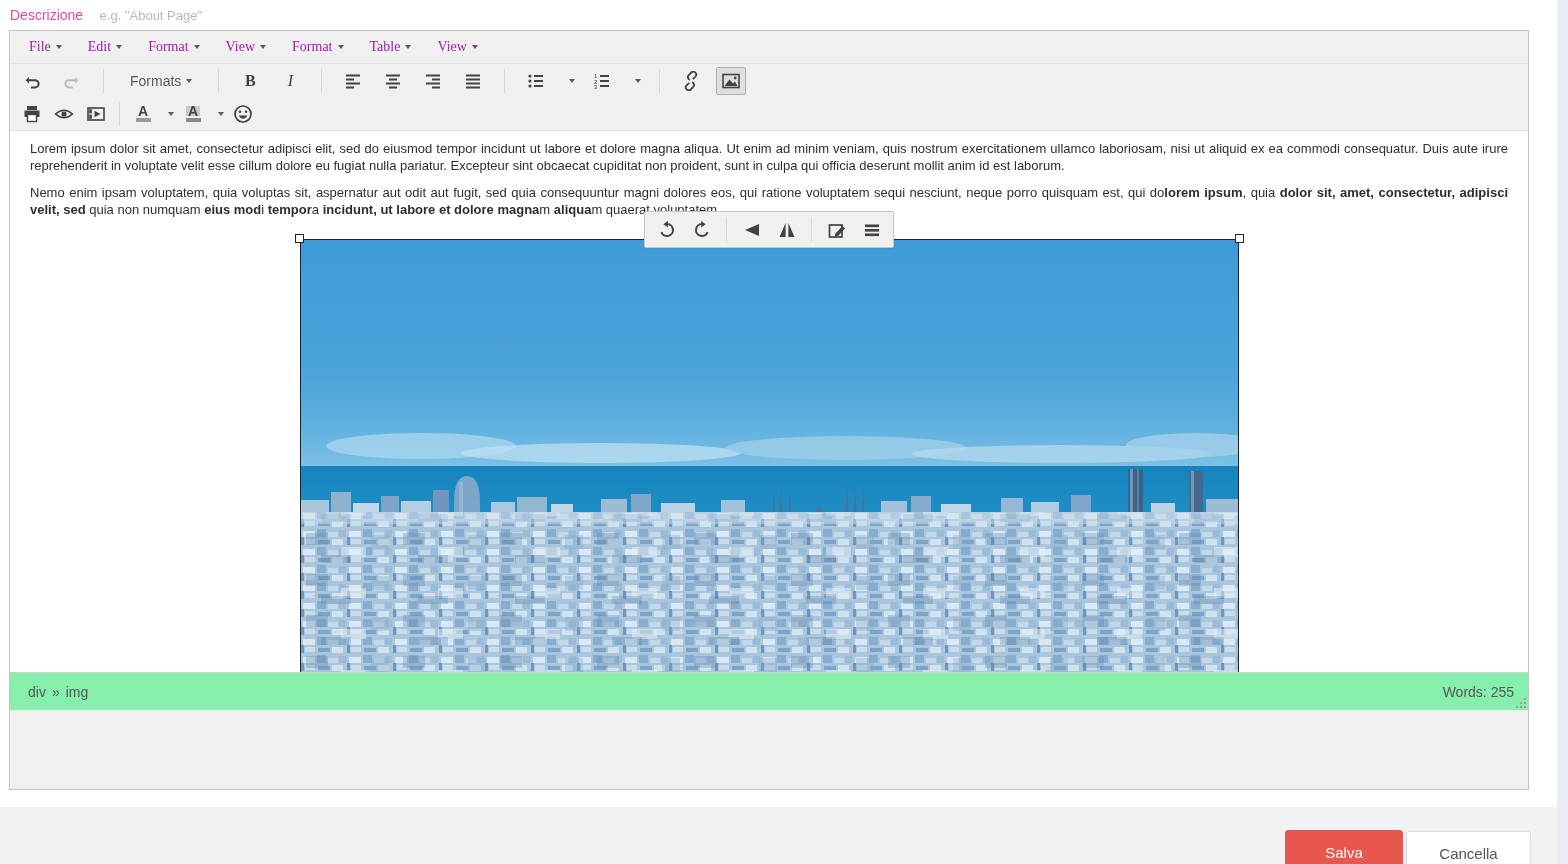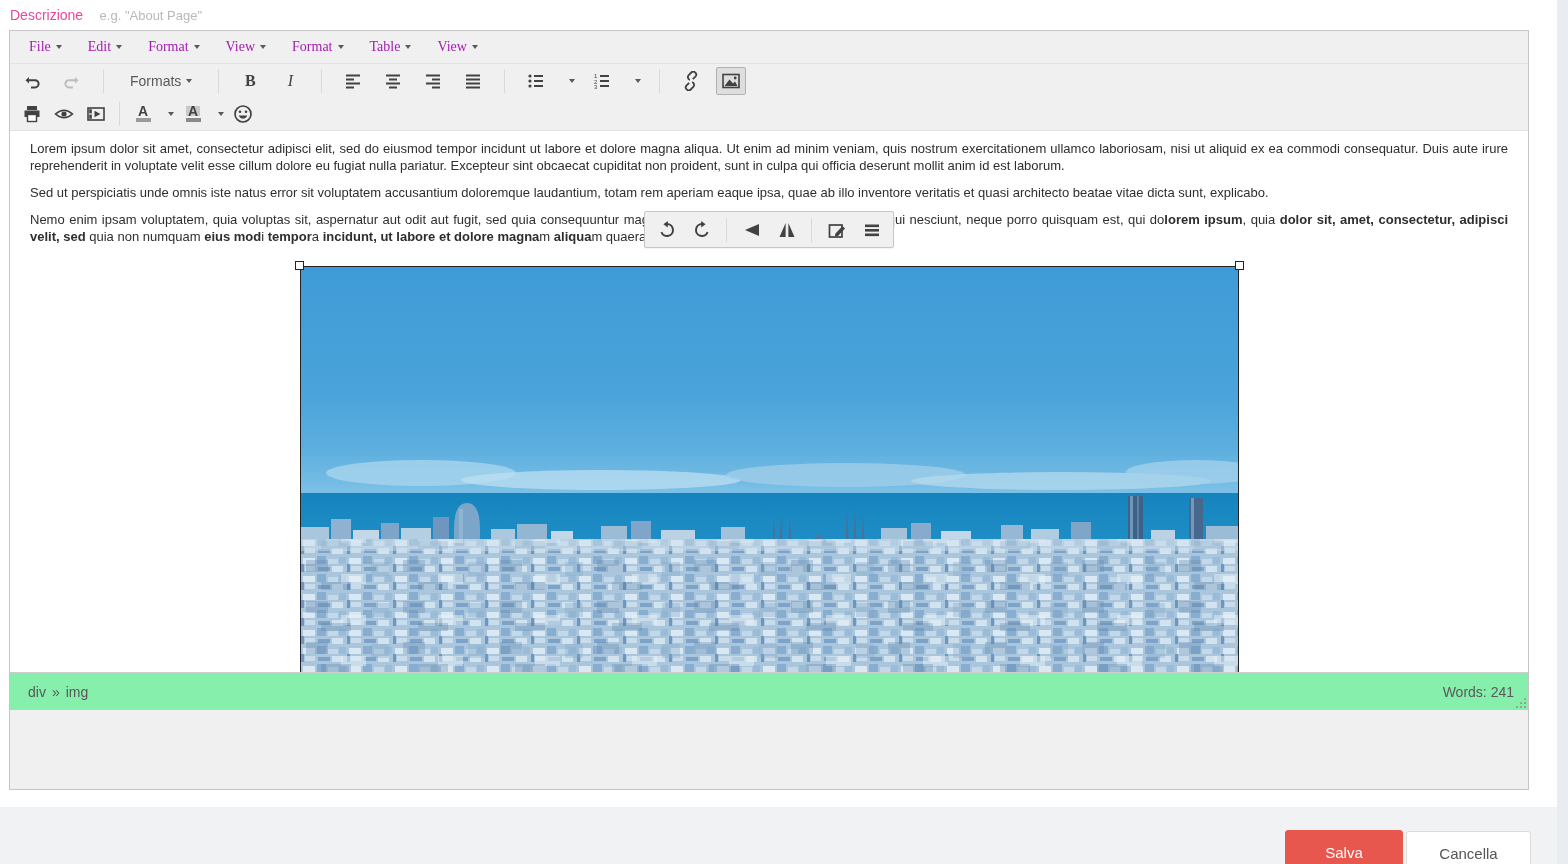--- a/index.html
+++ b/index.html
@@ -281,21 +281,20 @@
           <circle cx="10" cy="10" r="8" fill="none" stroke="#424242" stroke-width="1.7"></circle>
           <circle cx="7" cy="7.8" r="1.3" fill="#424242"></circle>
           <circle cx="13" cy="7.8" r="1.3" fill="#424242"></circle>
           <path d="M5.8 11.5 a4.4 4.4 0 0 0 8.4 0" fill="#424242"></path>
         </svg>
     </button>
   </div>
 
   <div class="content">
     <p><span>Lorem ipsum dolor sit amet, consectetur adipisci elit, sed do eiusmod tempor incidunt ut labore et dolore magna aliqua. Ut enim ad minim veniam, quis nostrum exercitationem ullamco laboriosam, nisi ut aliquid ex ea commodi consequatur. Duis aute irure reprehenderit in voluptate velit esse cillum dolore eu fugiat nulla pariatur. Excepteur sint obcaecat cupiditat non proident, sunt in culpa qui officia deserunt mollit anim id est laborum.</span></p>
-    <p><span>Sed ut perspiciatis unde omnis iste natus error sit voluptatem accusantium doloremque laudantium, totam rem aperiam eaque ipsa, quae ab illo inventore veritatis et quasi architecto beatae vitae dicta sunt, explicabo.</span></p>
     <p><span>Nemo enim ipsam voluptatem, quia voluptas sit, aspernatur aut odit aut fugit, sed quia consequuntur magni dolores eos, qui ratione voluptatem sequi nesciunt, neque porro quisquam est, qui do</span><strong>lorem ipsum</strong><span>, quia </span><strong>dolor sit, amet, consectetur, adipisci velit, sed</strong><span> quia non numquam </span><strong>eius mod</strong><span>i </span><strong>tempor</strong><span>a </span><strong>incidunt, ut labore et dolore magna</strong><span>m </span><strong>aliqua</strong><span>m quaerat voluptatem.</span></p>
 
     <div class="img-wrap" role="img" aria-label="Panoramic Barcelona skyline (Torre Agbar, Sagrada Familia, seafront towers) with blue selection overlay">
       <svg viewBox="0 0 937 457" preserveAspectRatio="none">
         <defs>
           <linearGradient id="sky" x1="0" y1="0" x2="0" y2="1">
             <stop offset="0" stop-color="#3f9bd7"></stop>
               <stop offset="0.55" stop-color="#4aa3da"></stop>
             <stop offset="0.8" stop-color="#5caede"></stop>
               <stop offset="1" stop-color="#7cc0e6"></stop>
@@ -429,21 +428,21 @@
             <rect x="3" y="13.5" width="14" height="2.6"></rect>
           </svg>
       </button>
     </div>
   </div>
 
   <div class="statusbar">
     <button class="path-item">div</button>
     <span class="path-sep">»</span>
     <button class="path-item">img</button>
-    <span class="wordcount">Words: 241</span>
+    <span class="wordcount">Words: 255</span>
     <span class="grip"></span>
   </div>
 </div>
 
 <div class="page-footer"></div>
 <button class="btn btn-save">Salva</button>
 <button class="btn btn-cancel">Cancella</button>
 
 <div class="scroll-strip"></div>
 

